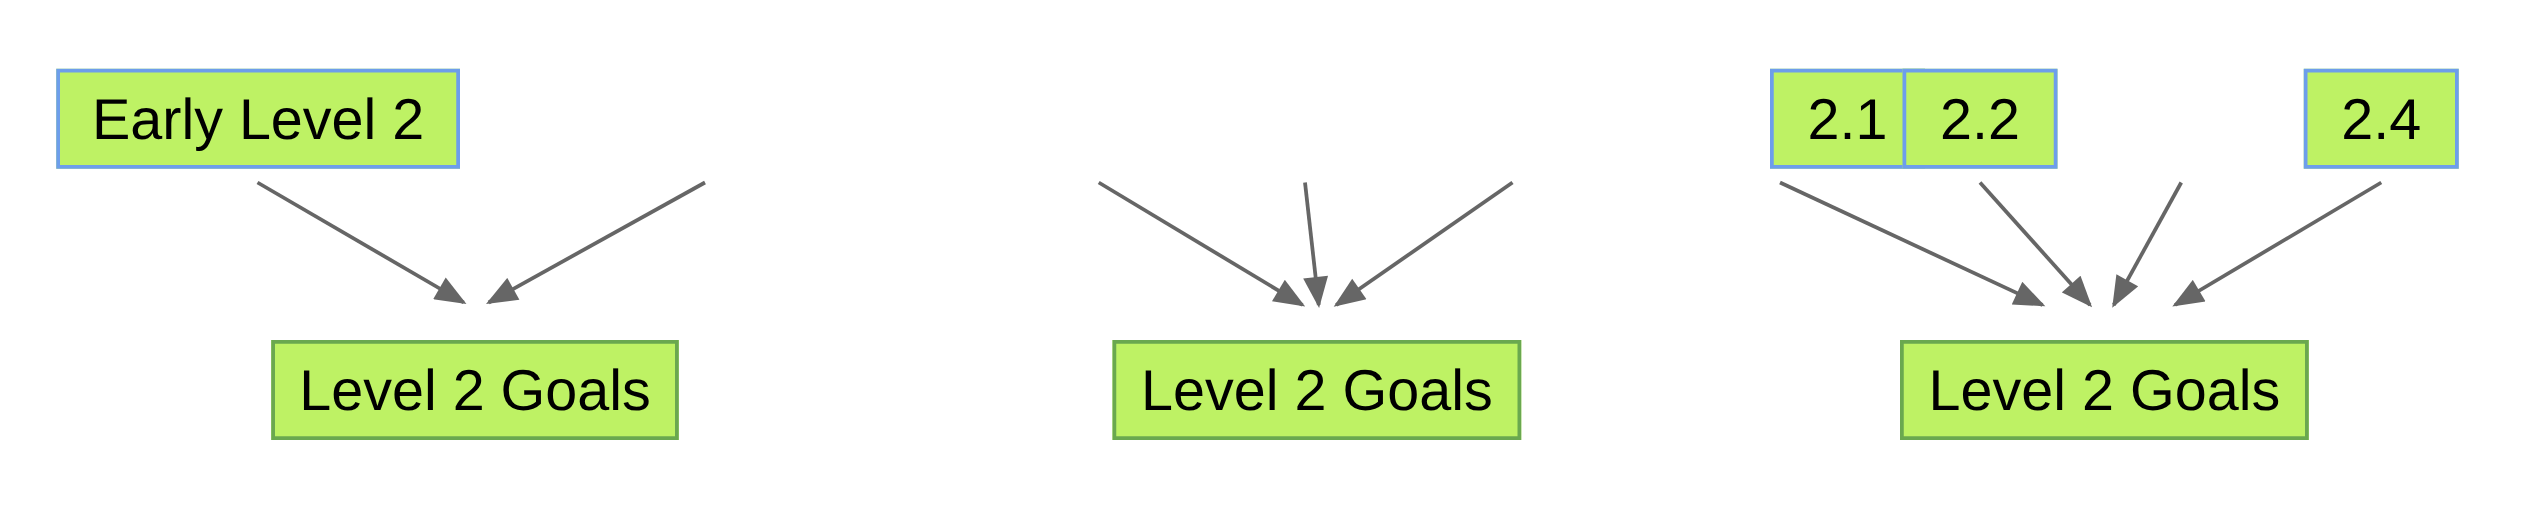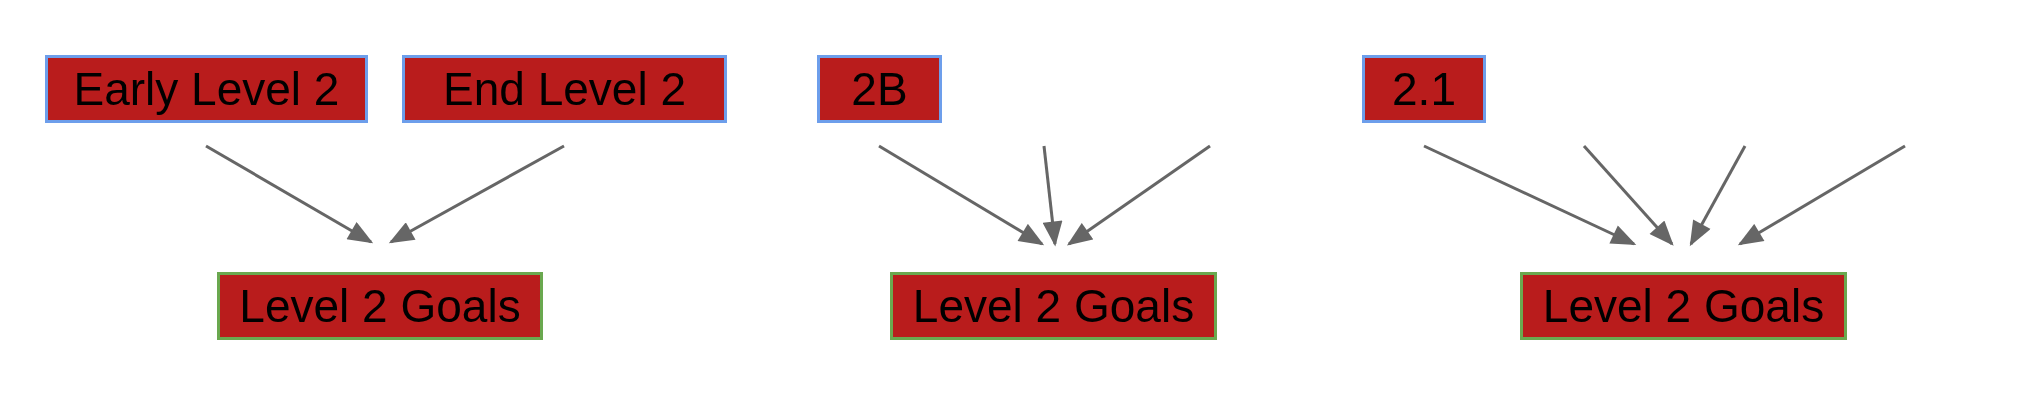--- a/index.html
+++ b/index.html
@@ -13,25 +13,25 @@
   .canvas{
     position:relative;
     width:2027px;height:407px;
     background:var(--bg);
     overflow:hidden;
     font-family:"Liberation Sans","DejaVu Sans",sans-serif;
   }
   .box{
     position:absolute;
     box-sizing:border-box;
-    height:68px;
+    height:80px;
     display:flex;align-items:center;justify-content:center;
     font-size:46px;
     color:var(--text);
-    background:#b91c1c;
+    background:#bef264;
     white-space:nowrap;
   }
   .src{border:3px solid var(--src-border);}
   .tgt{border:3px solid var(--tgt-border);margin-top:24px;}
   svg.arrows{
     position:absolute;left:0;top:0;width:2027px;height:407px;
     pointer-events:none;
   }
   svg.arrows line{stroke:var(--arrow);stroke-width:3;}
   svg.arrows .head{fill:var(--arrow);}
@@ -55,22 +55,22 @@
     <line x1="1044" y1="146" x2="1055" y2="244" marker-end="url(#ah)"></line>
     <line x1="1210" y1="146" x2="1069" y2="244" marker-end="url(#ah)"></line>
 
     <line x1="1424" y1="146" x2="1634" y2="244" marker-end="url(#ah)"></line>
     <line x1="1584" y1="146" x2="1672" y2="244" marker-end="url(#ah)"></line>
     <line x1="1745" y1="146" x2="1691" y2="244" marker-end="url(#ah)"></line>
     <line x1="1905" y1="146" x2="1740" y2="244" marker-end="url(#ah)"></line>
   </svg>
 
   <div class="box src" style="left:45px;top:55px;width:323px">Early Level 2</div>
-  <div class="box src" style="left:402px;top:55px;width:325px">End Level 2</div>
   <div class="box tgt" style="left:217px;top:248px;width:326px">Level 2 Goals</div>
 
-  <div class="box src" style="left:817px;top:55px;width:125px">2B</div>
   <div class="box tgt" style="left:890px;top:248px;width:327px">Level 2 Goals</div>
 
-  <div class="box src" style="left:1362px;top:55px;width:124px">2.1</div>
+  <div class="box src" style="left:1416px;top:55px;width:124px">2.1</div>
+  <div class="box src" style="left:1522px;top:55px;width:124px">2.2</div>
+  <div class="box src" style="left:1843px;top:55px;width:124px">2.4</div>
   <div class="box tgt" style="left:1520px;top:248px;width:327px">Level 2 Goals</div>
 
 </div>
 
 </body></html>

